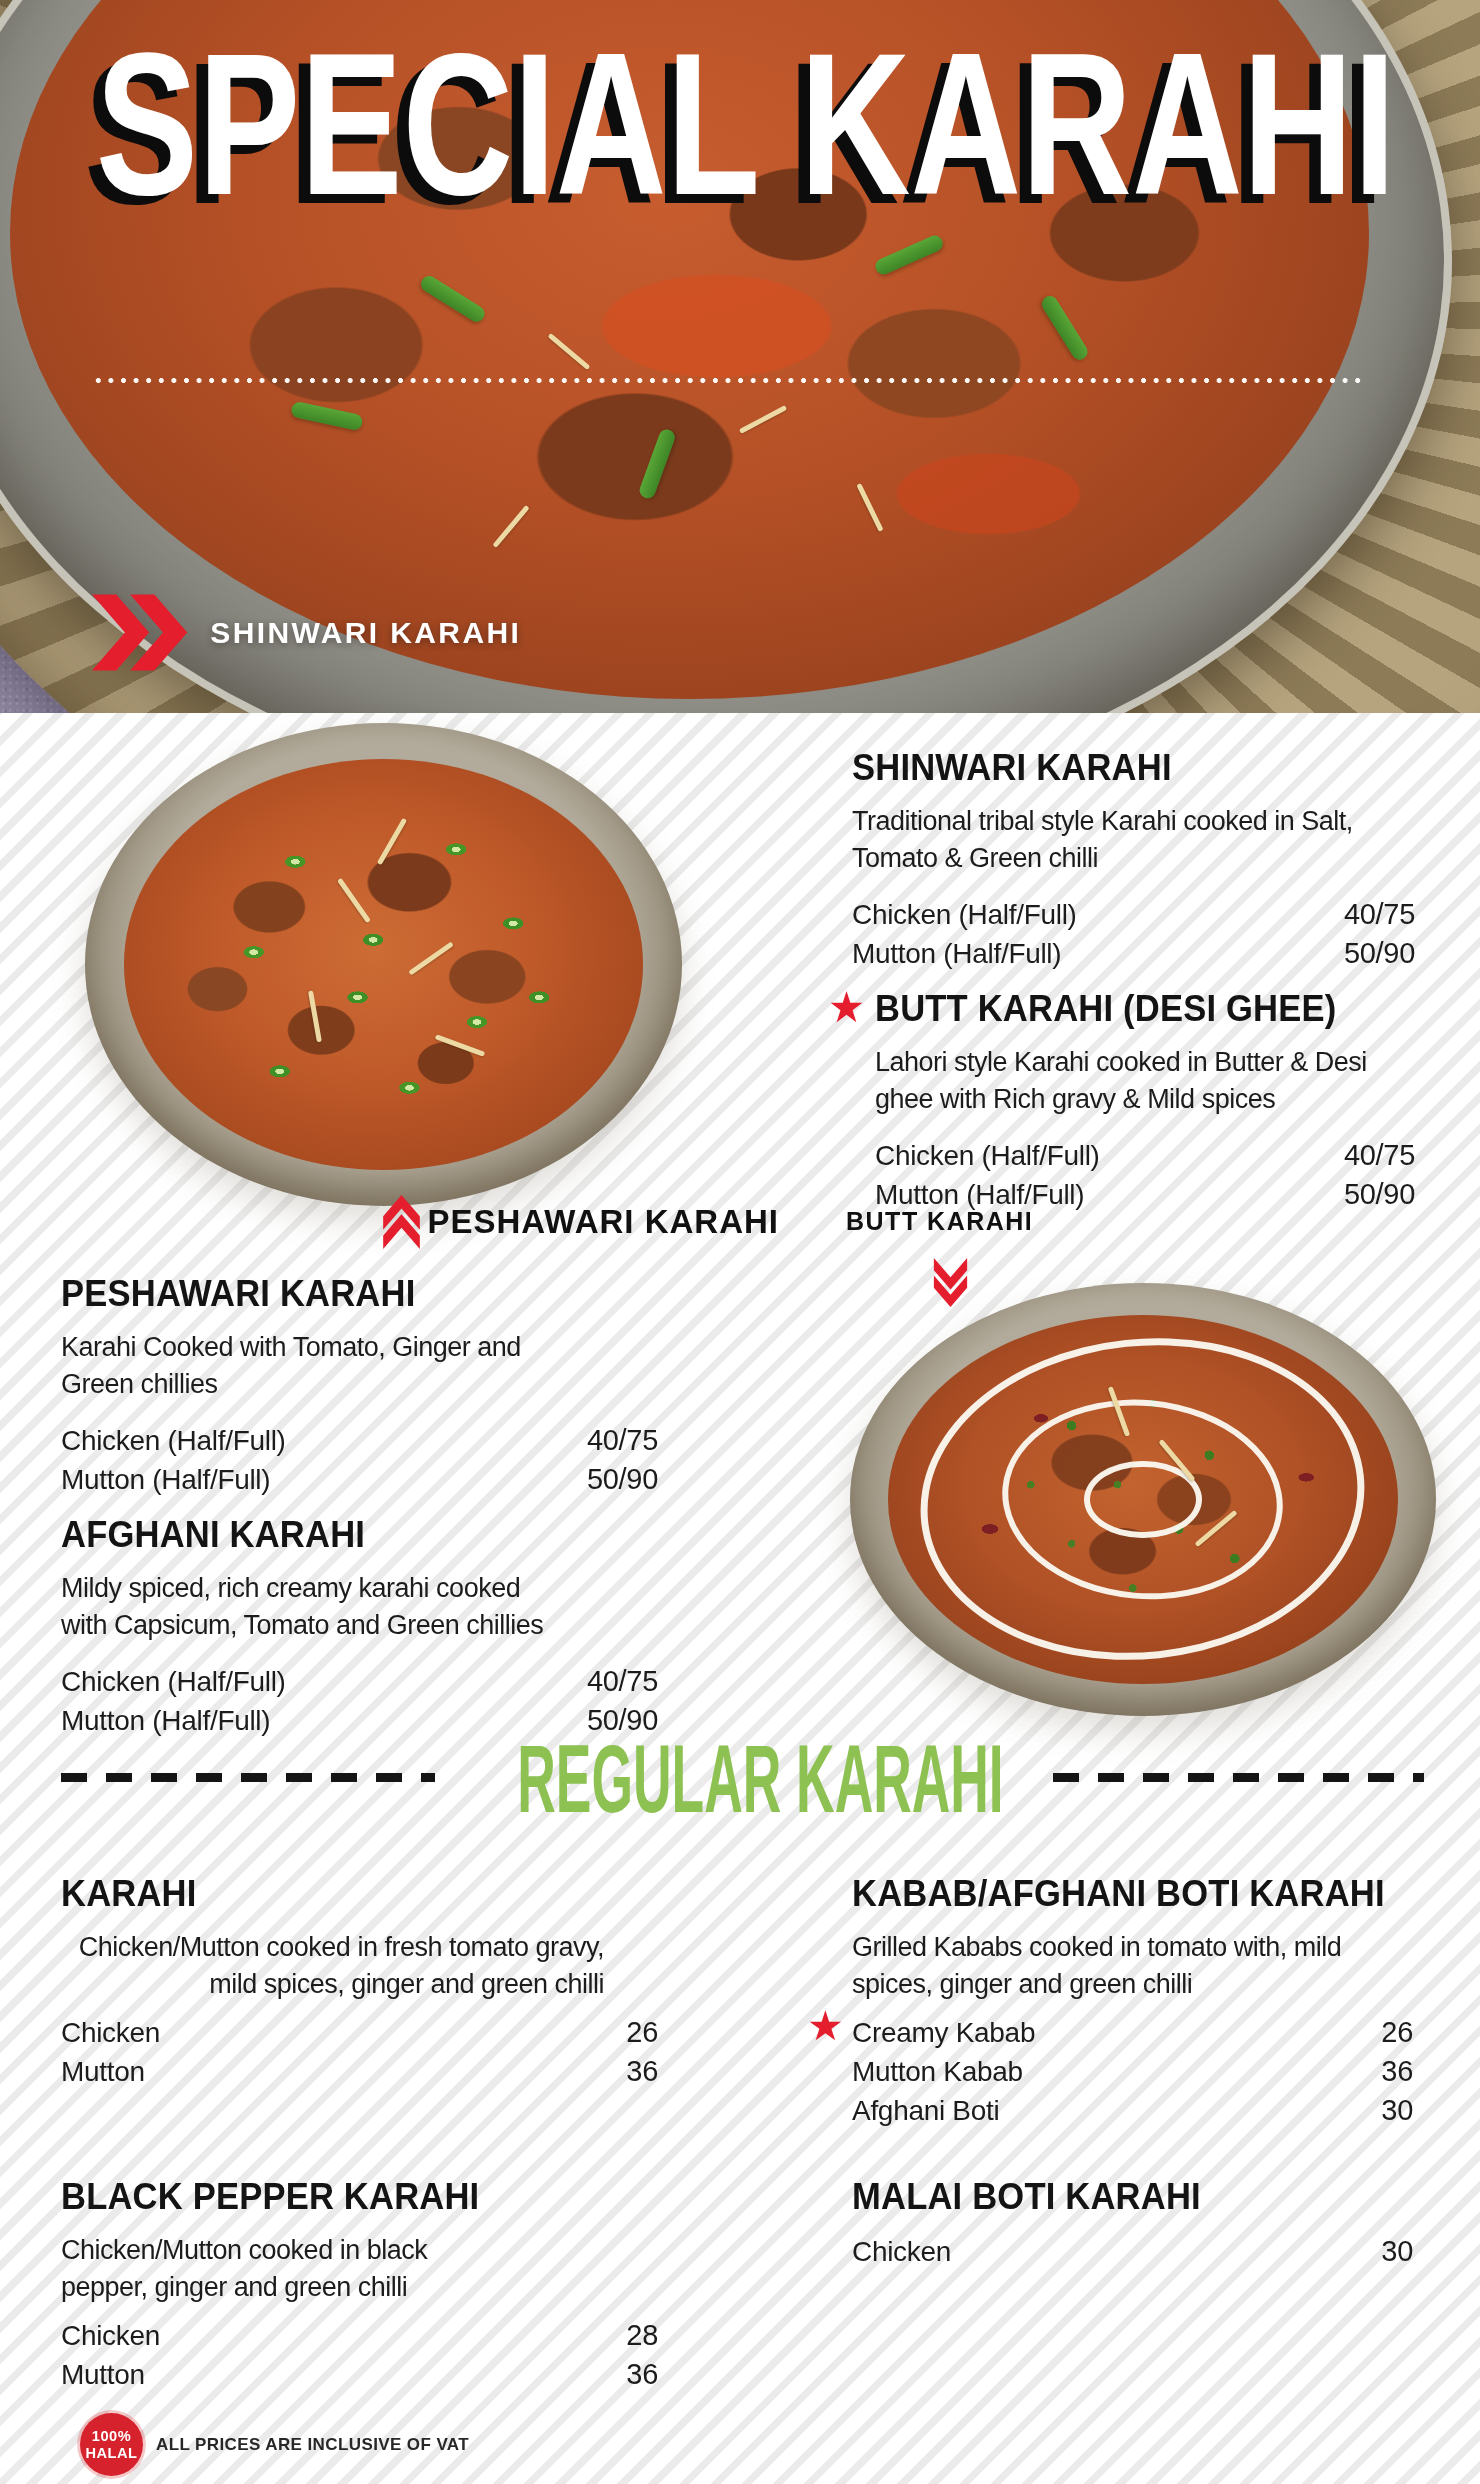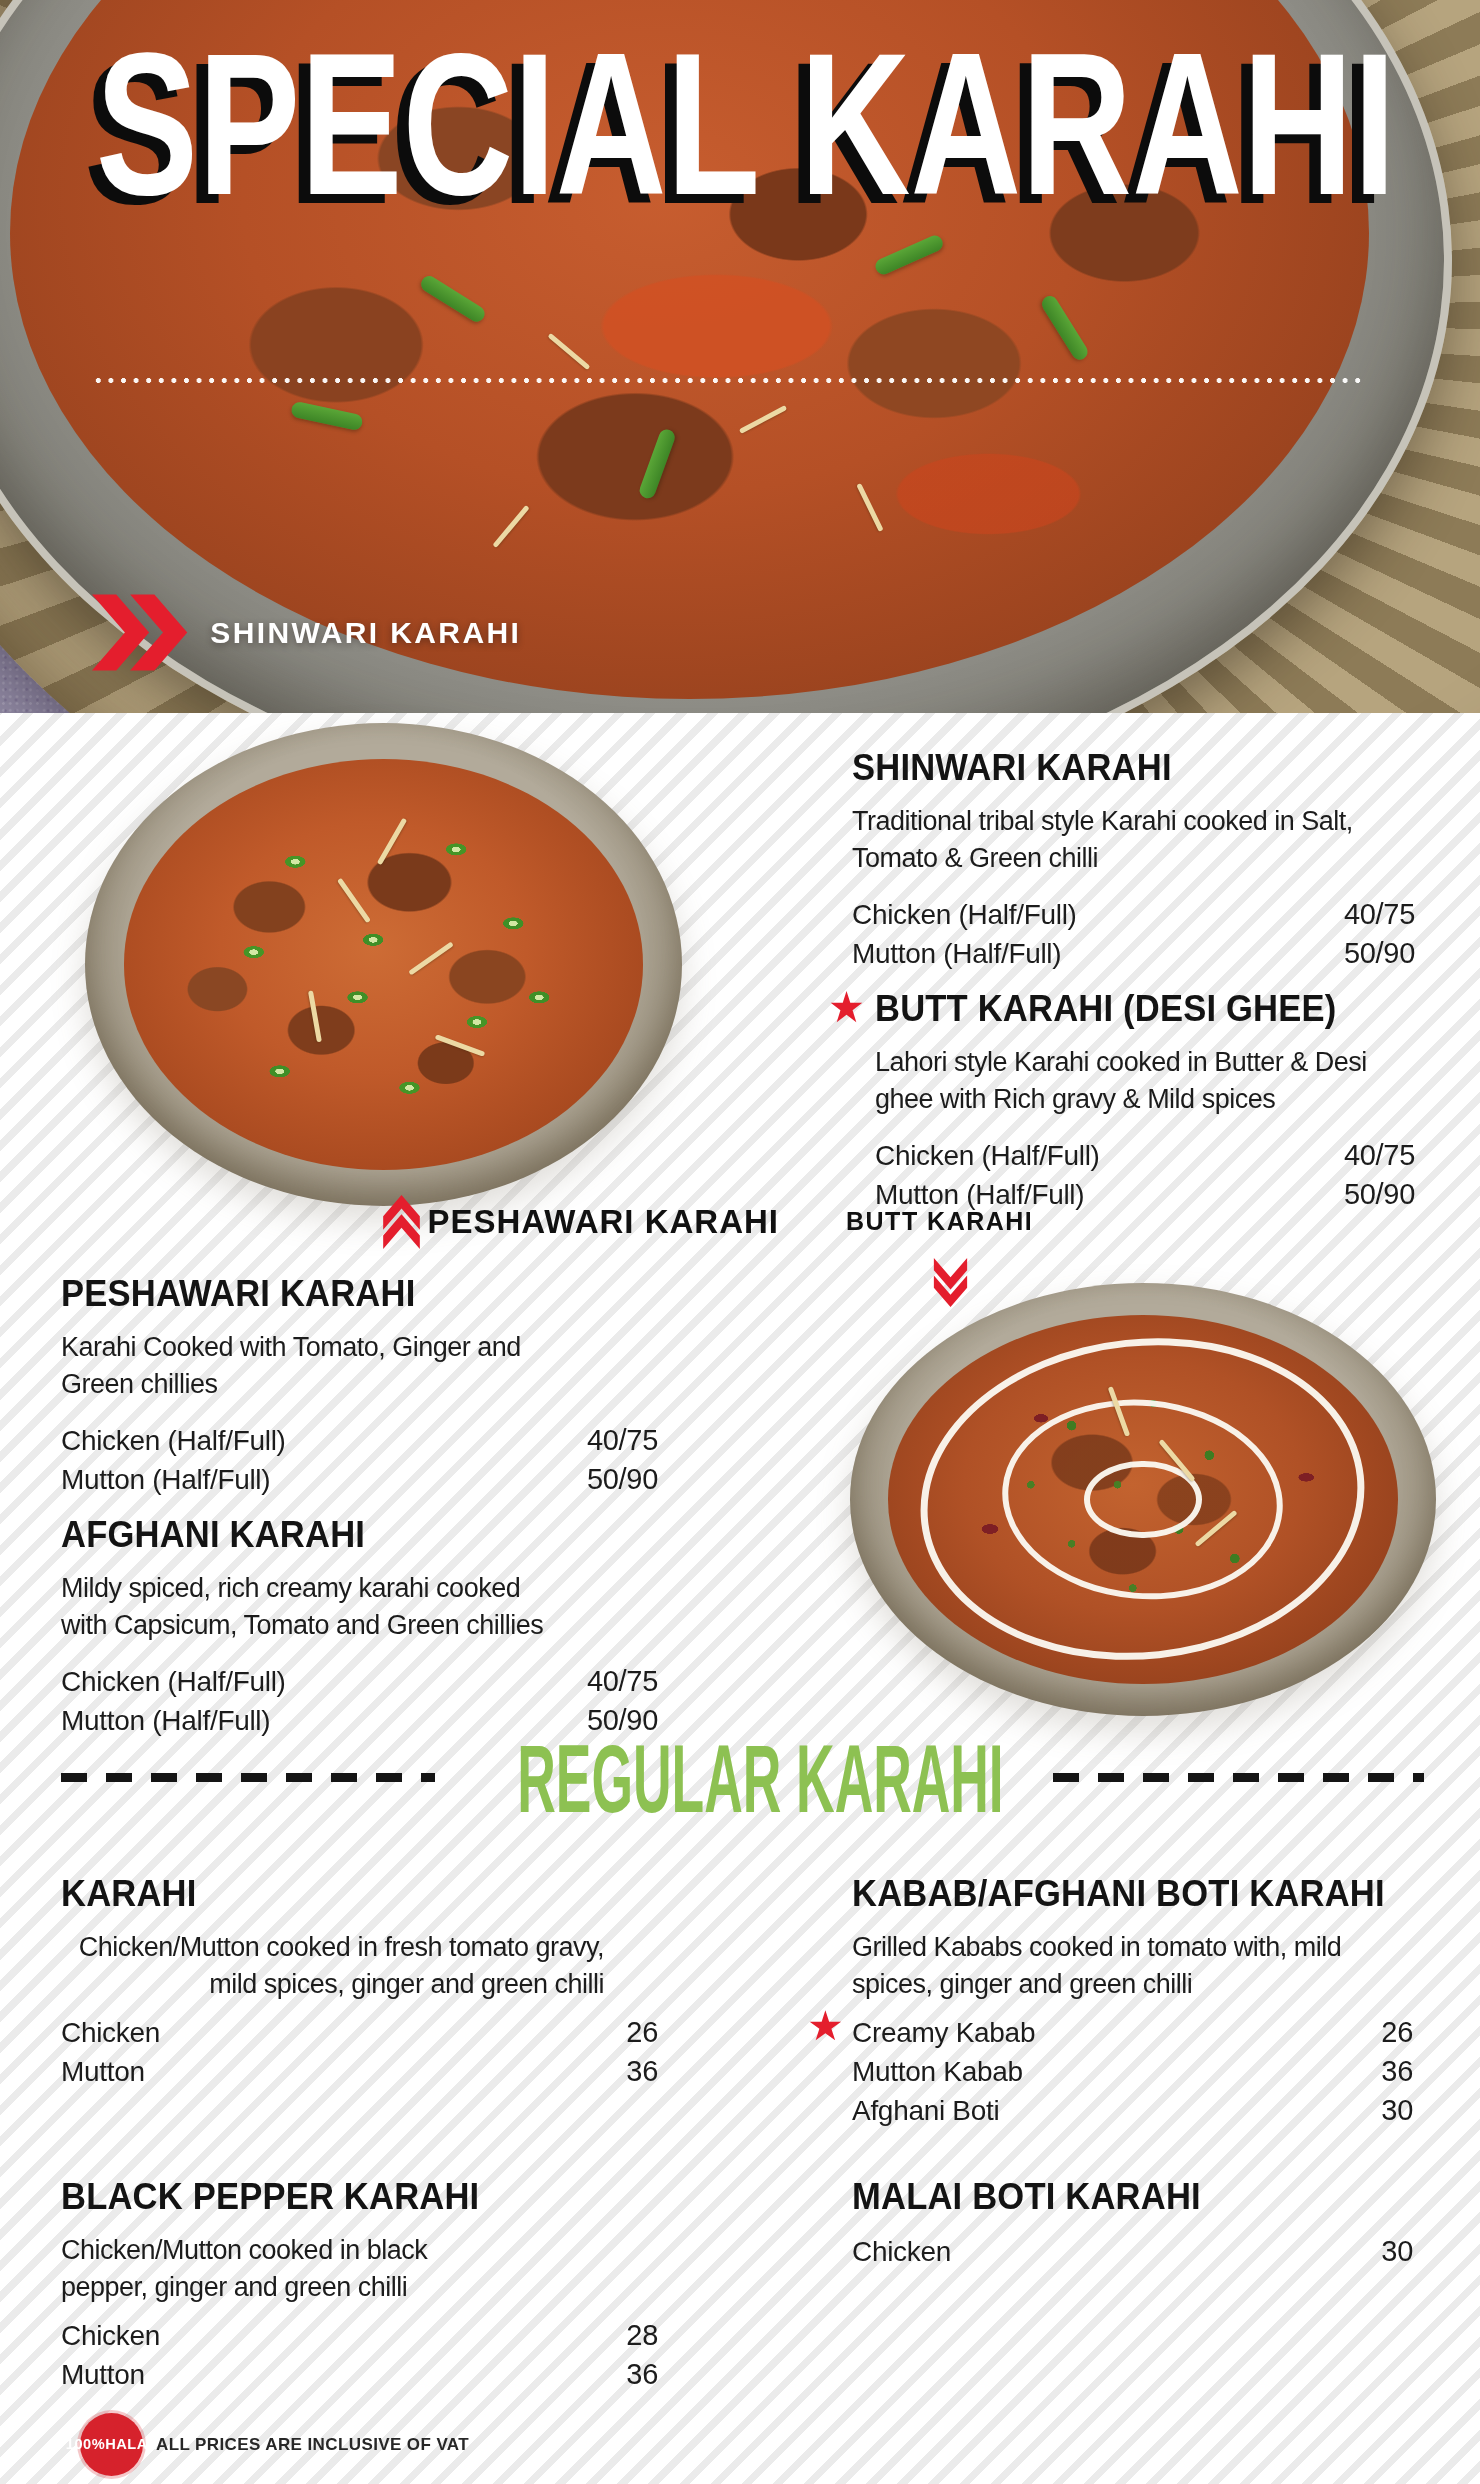--- a/index.html
+++ b/index.html
@@ -116,21 +116,21 @@
   .label-butt .txt{font-size:25px;letter-spacing:1.5px;}
   .chev-down{position:absolute;left:930px;top:1258px;}
   
   .dash{position:absolute;top:1773px;height:8.7px;
     background:repeating-linear-gradient(90deg,#151515 0 26px,transparent 26px 45px);}
   .dash-left{left:61px;width:374px;}
   .dash-right{left:1053px;width:371px;}
   .regular-title{position:absolute;left:512px;top:1733px;width:497px;height:83px;}
   
   .badge{position:absolute;left:80px;top:2413px;width:63px;height:63px;border-radius:50%;
-    background:#d6222c;color:#fff;display:flex;flex-direction:row;align-items:center;justify-content:center;
+    background:#d6222c;color:#fff;display:flex;flex-direction:column;align-items:center;justify-content:center;
     font-weight:700;box-shadow:0 0 0 2.9px rgba(214,34,44,.25);}
   .badge span{font-size:14.6px;line-height:1.12;letter-spacing:0.5px;}
   .footer-note{position:absolute;left:156px;top:2435px;font-size:17px;font-weight:700;
     letter-spacing:0.4px;color:#272727;}
   svg{display:block;}
 </style>
 </head>
 <body>
 
 <div id="page">

